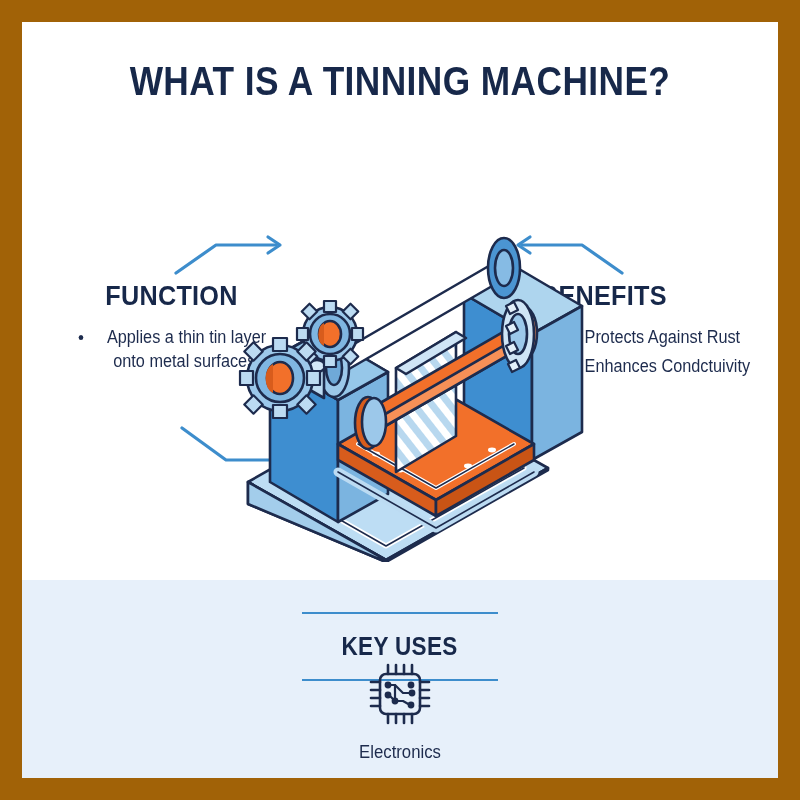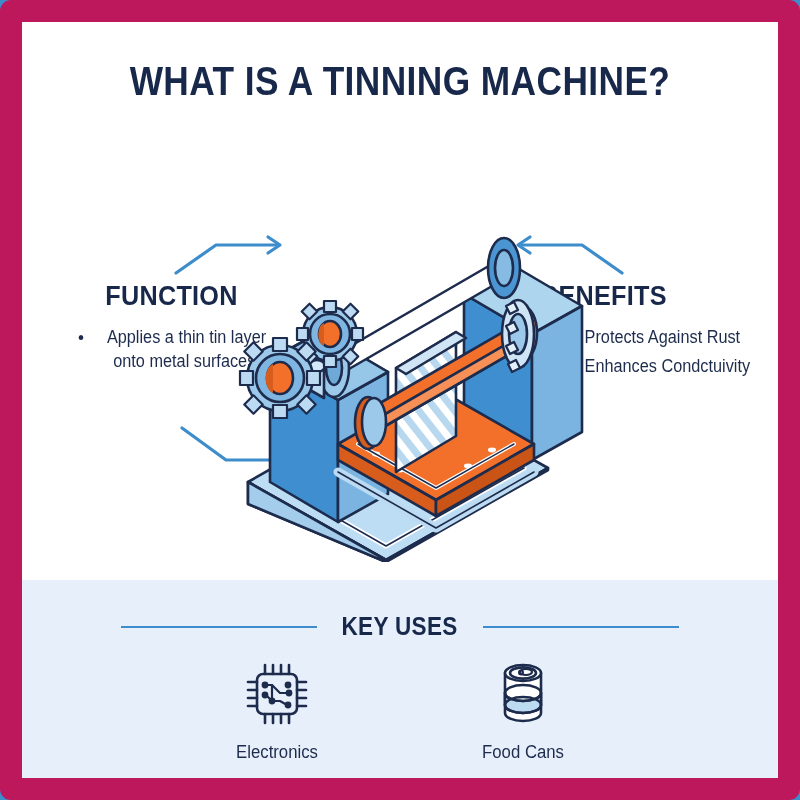--- a/index.html
+++ b/index.html
@@ -11,22 +11,21 @@
     height: 800px;
     overflow: hidden;
     font-family: "Liberation Sans", sans-serif;
     background: #3d8dcc;
   }
   .poster {
     position: relative;
     width: 800px;
     height: 800px;
     box-sizing: border-box;
-    background: #be185d;
-    border-radius: 11px;
+    background: #a16207;
   }
   .inner {
     position: absolute;
     left: 22px;
     top: 22px;
     width: 756px;
     height: 756px;
     background: #ffffff;
     overflow: hidden;
   }
@@ -122,20 +121,21 @@
   }
   .key-header {
     position: absolute;
     left: 0;
     top: 32px;
     width: 756px;
     display: flex;
     align-items: center;
     justify-content: center;
     gap: 18px;
+    flex-direction: column;
   }
   .key-rule {
     height: 2px;
     width: 196px;
     background: #3d8dcc;
   }
   .key-title {
     font-family: "Liberation Sans Narrow", "Liberation Sans", sans-serif;
     font-weight: 700;
     font-size: 25px;
@@ -375,39 +375,19 @@
                 <circle cx="30" cy="42" r="3.4"></circle>
                 <circle cx="46" cy="26" r="3.4"></circle>
                 <circle cx="47" cy="34" r="3.4"></circle>
                 <circle cx="46" cy="46" r="3.4"></circle>
               </g>
             </svg>
           </div>
           <div class="use-label">Electronics</div>
         </div>
 
-        <div class="use-item">
-          <div class="use-icon">
-            <svg width="70" height="70" viewBox="0 0 70 70" stroke="#1d2b4d" stroke-width="2.6" stroke-linecap="round" stroke-linejoin="round">
-
-              <path d="M17 14 L17 54 a18 8 0 0 0 36 0 L53 14 Z" fill="#ffffff"></path>
-
-              <path d="M17 34 L17 46 a18 8 0 0 0 36 0 L53 34 a18 8 0 0 1 -36 0 Z" fill="#bcdbf2"></path>
-
-              <ellipse cx="35" cy="34" rx="18" ry="8" fill="none"></ellipse>
-              <ellipse cx="35" cy="46" rx="18" ry="8" fill="none"></ellipse>
-
-              <ellipse cx="35" cy="14" rx="18" ry="8" fill="#ffffff"></ellipse>
-              <ellipse cx="35" cy="14" rx="13" ry="5.6" fill="#ffffff"></ellipse>
-
-              <ellipse cx="38" cy="13" rx="6" ry="3" fill="none" stroke-width="2.2"></ellipse>
-              <circle cx="33" cy="13.5" r="2" fill="none" stroke-width="2"></circle>
-            </svg>
-          </div>
-          <div class="use-label">Food Cans</div>
-        </div>
 
 
       </div>
     </div>
 
   </div>
 </div>
 
 </body></html>

